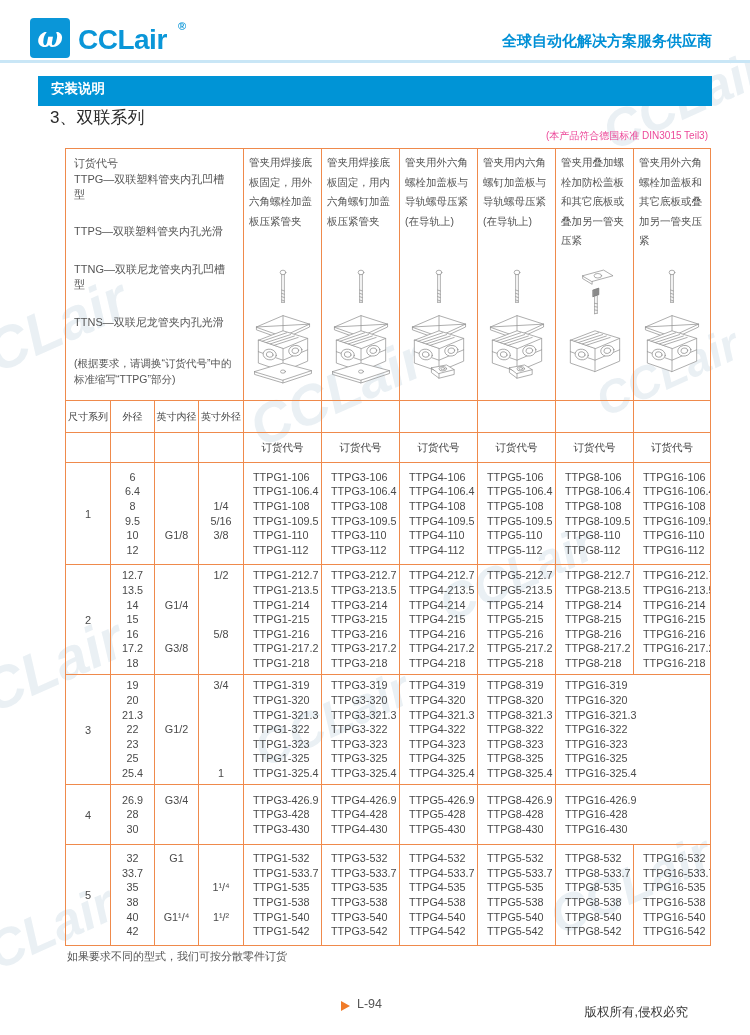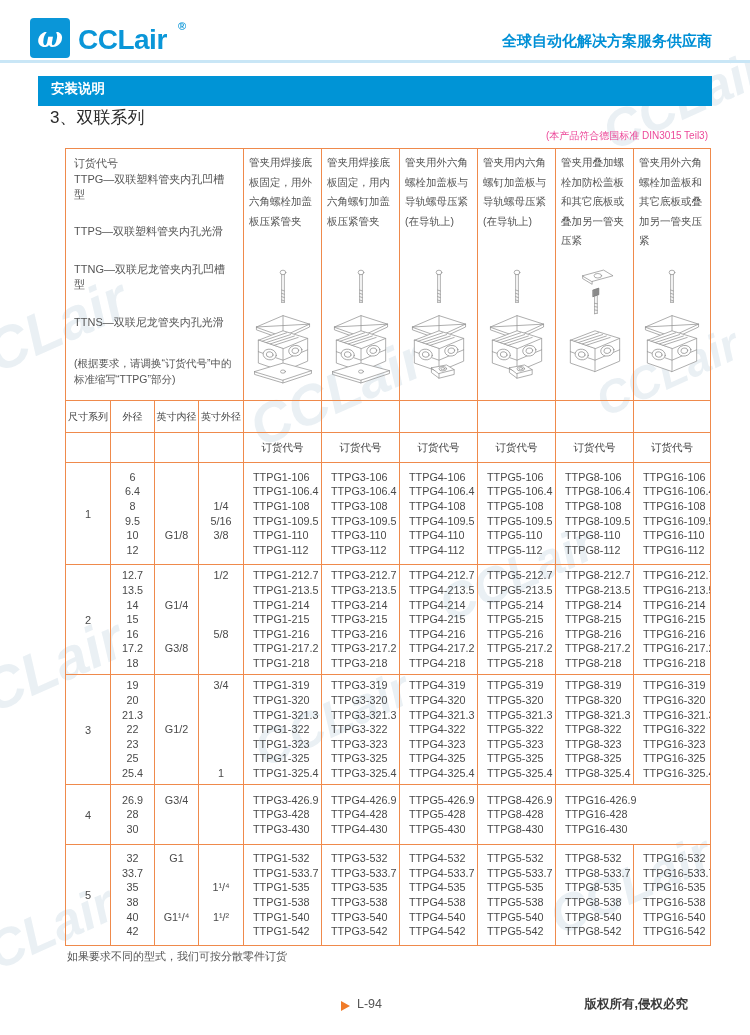--- a/index.html
+++ b/index.html
@@ -51,21 +51,21 @@
   .oi-line{font-size:11px;color:#555;margin-bottom:23px;}
   .oi-line.first{margin-bottom:22px;}
   .oi-note{font-size:10.5px;line-height:16px;color:#555;margin-top:2px;}
   
   .bottom-note{position:absolute;left:67px;top:949px;font-size:11px;color:#555;}
   .footer{position:absolute;left:0;top:995px;width:726px;height:24px;}
   .tri{position:absolute;left:341px;top:6px;width:0;height:0;
        border-left:9px solid #f07b28;border-top:5.5px solid transparent;
        border-bottom:5.5px solid transparent;}
   .pageno{position:absolute;left:357px;top:2px;font-size:12.5px;color:#555;}
-  .copyright{position:absolute;right:38px;top:1px;font-size:12.5px;font-weight:bold;color:#3a3a3a;}
+  .copyright{position:absolute;right:38px;top:9px;font-size:12.5px;font-weight:normal;color:#3a3a3a;}
   svg.clamp{stroke:#949494;fill:none;stroke-width:.8;stroke-linejoin:round;stroke-linecap:round;}
 </style>
 </head>
 <body>
 
 <div class="page">
 
   <div id="wm-layer">
       <span class="watermark" style="left: -58px; top: 300px; font-size: 58px;">CCLair</span>
       <span class="watermark" style="left: -62px; top: 640px; font-size: 58px;">CCLair</span>
@@ -509,29 +509,20 @@
           <div class="cell c-code">
             <div class="ln code-ln">TTPG4-319</div>
             <div class="ln code-ln">TTPG4-320</div>
             <div class="ln code-ln">TTPG4-321.3</div>
             <div class="ln code-ln">TTPG4-322</div>
             <div class="ln code-ln">TTPG4-323</div>
             <div class="ln code-ln">TTPG4-325</div>
             <div class="ln code-ln">TTPG4-325.4</div>
           </div>
           <div class="cell c-code">
-            <div class="ln code-ln">TTPG5-319</div>
-            <div class="ln code-ln">TTPG5-320</div>
-            <div class="ln code-ln">TTPG5-321.3</div>
-            <div class="ln code-ln">TTPG5-322</div>
-            <div class="ln code-ln">TTPG5-323</div>
-            <div class="ln code-ln">TTPG5-325</div>
-            <div class="ln code-ln">TTPG5-325.4</div>
-          </div>
-          <div class="cell c-code">
             <div class="ln code-ln">TTPG8-319</div>
             <div class="ln code-ln">TTPG8-320</div>
             <div class="ln code-ln">TTPG8-321.3</div>
             <div class="ln code-ln">TTPG8-322</div>
             <div class="ln code-ln">TTPG8-323</div>
             <div class="ln code-ln">TTPG8-325</div>
             <div class="ln code-ln">TTPG8-325.4</div>
           </div>
           <div class="cell c-code">
             <div class="ln code-ln">TTPG16-319</div>

